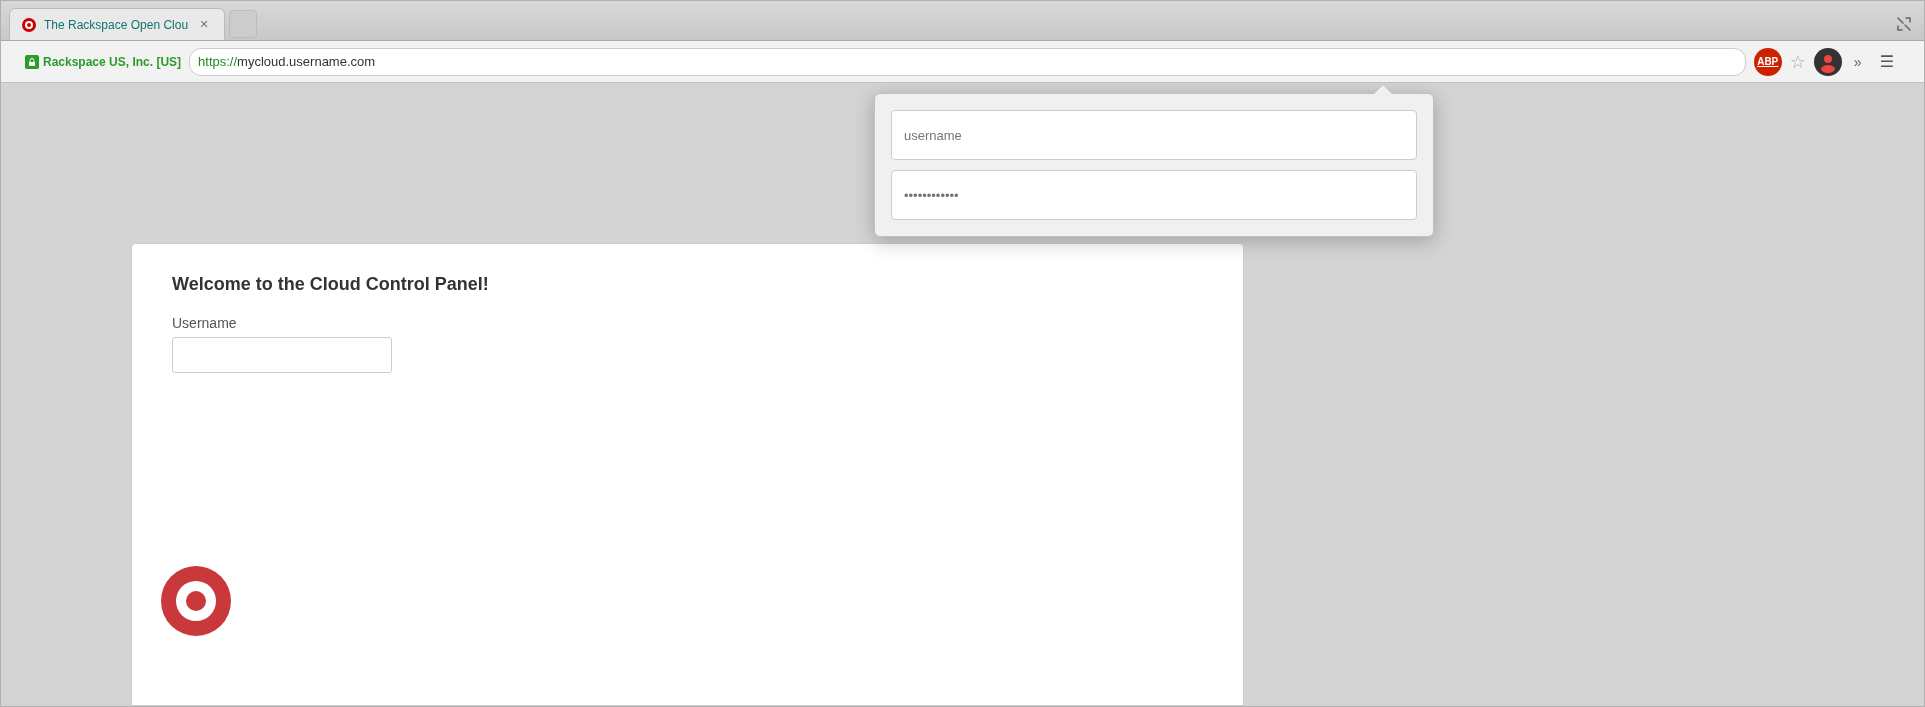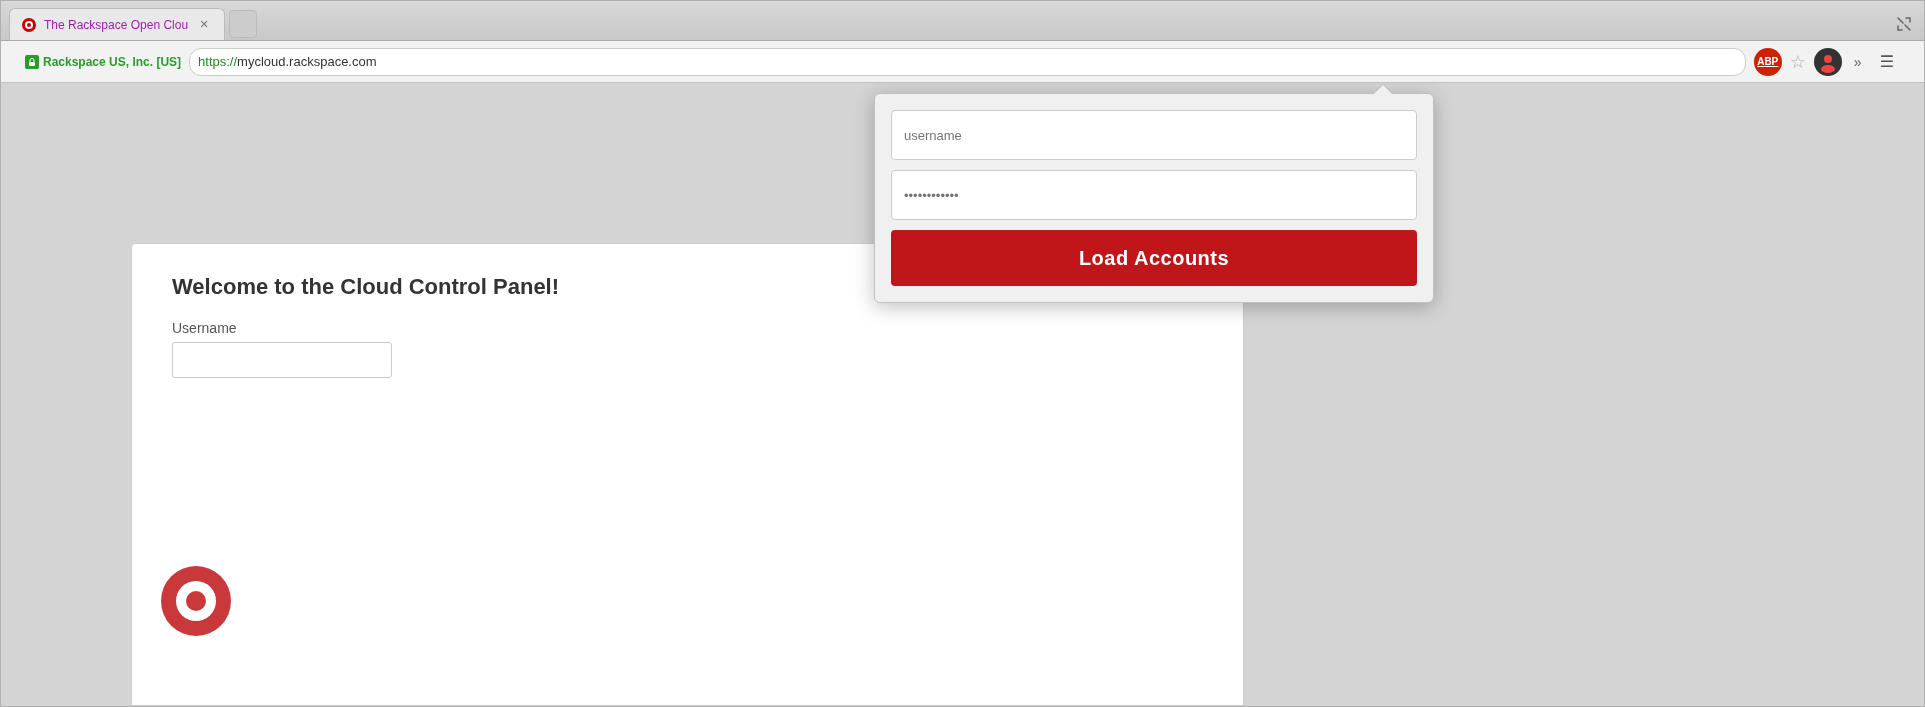--- a/index.html
+++ b/index.html
@@ -58,21 +58,21 @@
       align-items: center;
       justify-content: center;
     }
 
     .tab-title {
       flex: 1;
       overflow: hidden;
       white-space: nowrap;
       text-overflow: ellipsis;
       font-size: 12px;
-      color: #a21caf;
+      color: #0f766e;
     }
 
     .tab-close {
       width: 16px;
       height: 16px;
       border-radius: 50%;
       display: flex;
       align-items: center;
       justify-content: center;
       font-size: 11px;
@@ -289,21 +289,21 @@
       left: 130px;
       right: 680px;
       bottom: 0;
       background: white;
       border: 1px solid #ccc;
       border-radius: 4px 4px 0 0;
       padding: 30px 40px;
     }
 
     .welcome-title {
-      font-size: 22px;
+      font-size: 18px;
       font-weight: bold;
       color: #333;
       margin-bottom: 20px;
     }
 
     .field-label {
       font-size: 14px;
       color: #555;
       margin-bottom: 6px;
     }
@@ -413,21 +413,21 @@
       <div class="security-icon">
         <svg width="10" height="10" viewBox="0 0 10 10">
           <rect x="2" y="5" width="6" height="4" rx="1" fill="white"></rect>
           <path d="M3 5V3.5a2 2 0 0 1 4 0V5" stroke="white" stroke-width="1" fill="none"></path>
         </svg>
       </div>
       <span>Rackspace US, Inc. [US]</span>
     </div>
     <div class="url-bar">
       <span class="url-protocol">https://</span>
-      <span class="url-rest">mycloud.rackspace.com</span>
+      <span class="url-rest">mycloud.username.com</span>
     </div>
     <div class="toolbar-right">
       <div class="abp-icon">
         <span>ABP</span>
       </div>
       <div class="star-icon">☆</div>
       <div class="profile-icon">
         <svg width="22" height="22" viewBox="0 0 22 22">
           <circle cx="11" cy="8" r="4" fill="#e44"></circle>
           <ellipse cx="11" cy="18" rx="7" ry="4" fill="#e44"></ellipse>
@@ -459,17 +459,16 @@
       </div>
     </div>
 
     <div class="login-popup">
       <div class="popup-arrow"></div>
 
       <input class="popup-input" type="text" placeholder="username" style="">
 
       <input class="popup-input" type="password" placeholder="••••••••••••" style="">
 
-      <button class="load-accounts-btn">Load Accounts</button>
     </div>
 
   </div>
 </div>
 
 </body></html>

